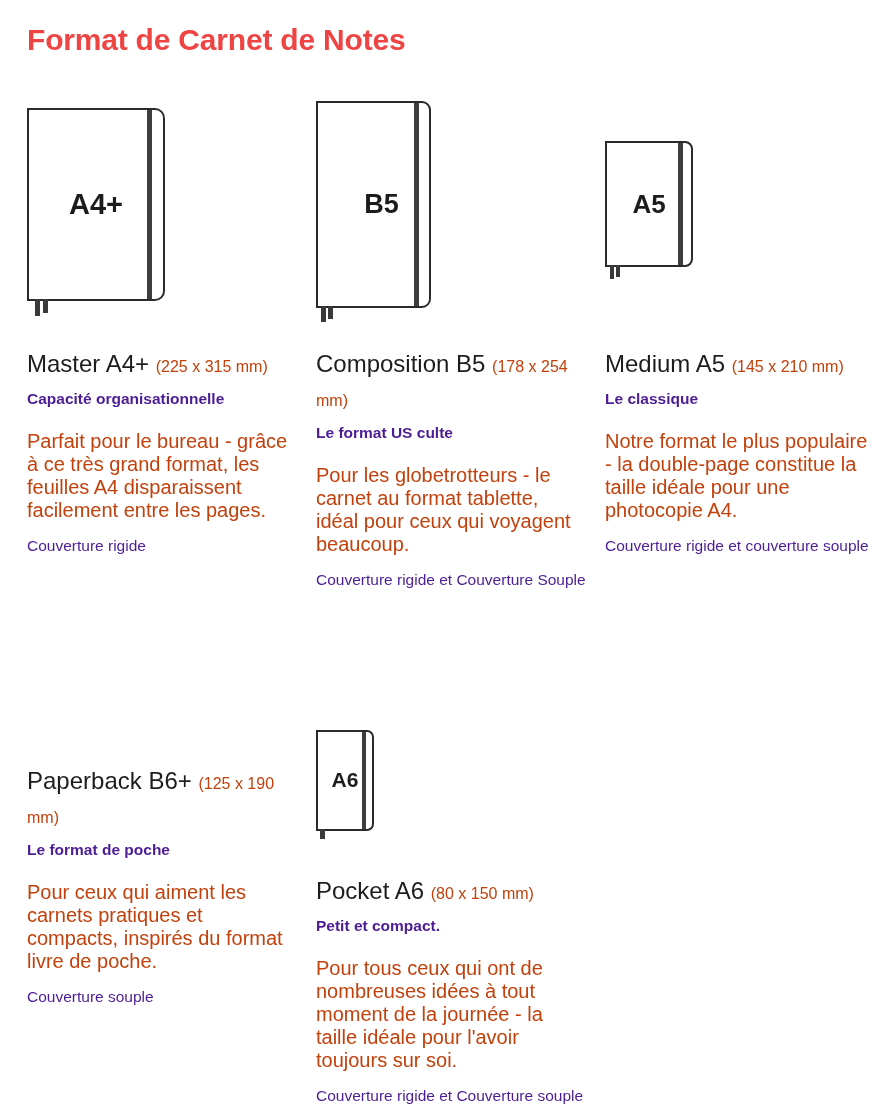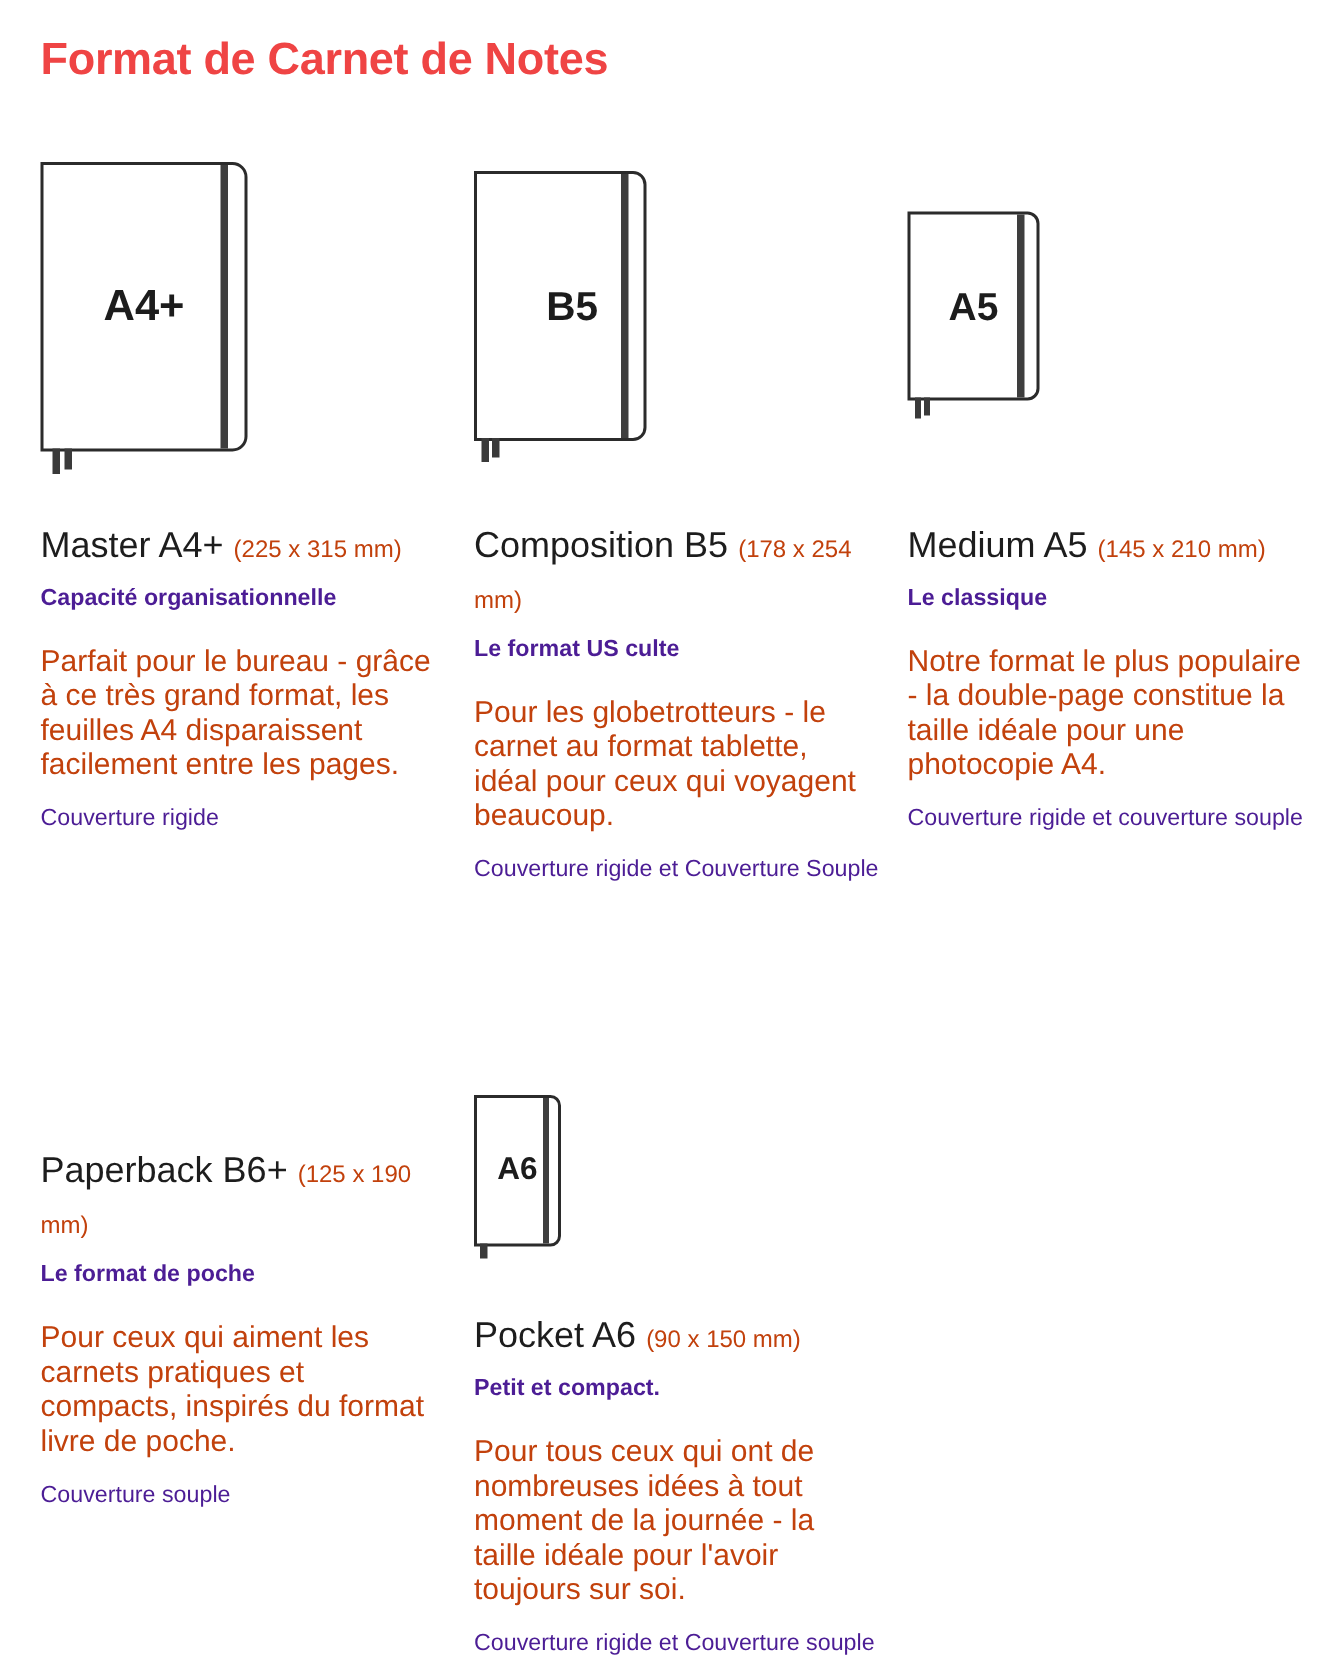--- a/index.html
+++ b/index.html
@@ -49,21 +49,21 @@
     position: absolute; background: #3a3a3a;
   }
 
   
   .nb-0 { width: 138px; height: 193px; border-radius: 0 10px 10px 0; }
   .nb-0 .nb-label { font-size: 29px; }
   .nb-0 .band { right: 11px; width: 5px; }
   .nb-0 .rb-1 { left: 6px;  bottom: -17px; width: 5px; height: 17px; }
   .nb-0 .rb-2 { left: 14px; bottom: -14px; width: 5px; height: 14px; }
 
-  .nb-1 { width: 115px; height: 180px; border-radius: 0 9px 9px 0; padding-left: 16px; }
+  .nb-1 { width: 115px; height: 207px; border-radius: 0 9px 9px 0; padding-left: 16px; }
   .nb-1 .nb-label { font-size: 27px; }
   .nb-1 .band { right: 10px; width: 5px; }
   .nb-1 .rb-1 { left: 3px;  bottom: -16px; width: 5px; height: 16px; }
   .nb-1 .rb-2 { left: 10px; bottom: -13px; width: 5px; height: 13px; }
 
   .nb-2 { width: 88px; height: 126px; border-radius: 0 8px 8px 0; }
   .nb-2 .nb-label { font-size: 26px; }
   .nb-2 .band { right: 8px; width: 5px; }
   .nb-2 .rb-1 { left: 3px; bottom: -14px; width: 4px; height: 14px; }
   .nb-2 .rb-2 { left: 9px; bottom: -12px; width: 4px; height: 12px; }
@@ -168,21 +168,21 @@
 
     <div class="card">
       <div class="illus">
         <div class="notebook nb-4">
           <span class="nb-label">A6</span>
           <div class="band"></div>
           <div class="ribbon rb-1"></div>
 
         </div>
       </div>
-      <h2 class="card-title"><span>Pocket A6</span> <span class="dims">(90 x 150 mm)</span></h2>
+      <h2 class="card-title"><span>Pocket A6</span> <span class="dims">(80 x 150 mm)</span></h2>
       <div class="card-subtitle">Petit et compact.</div>
       <p class="card-desc">Pour tous ceux qui ont de nombreuses idées à tout moment de la journée - la taille idéale pour l'avoir toujours sur soi.</p>
       <p class="card-cover">Couverture rigide et Couverture souple</p>
     </div>
 
   </div>
 
 </div>
 
 </body></html>

